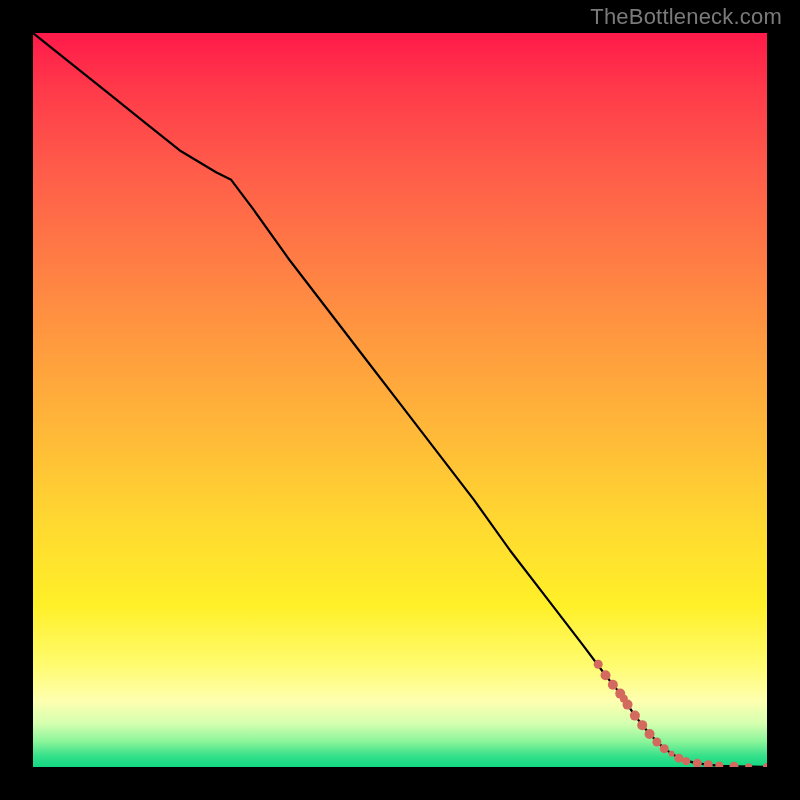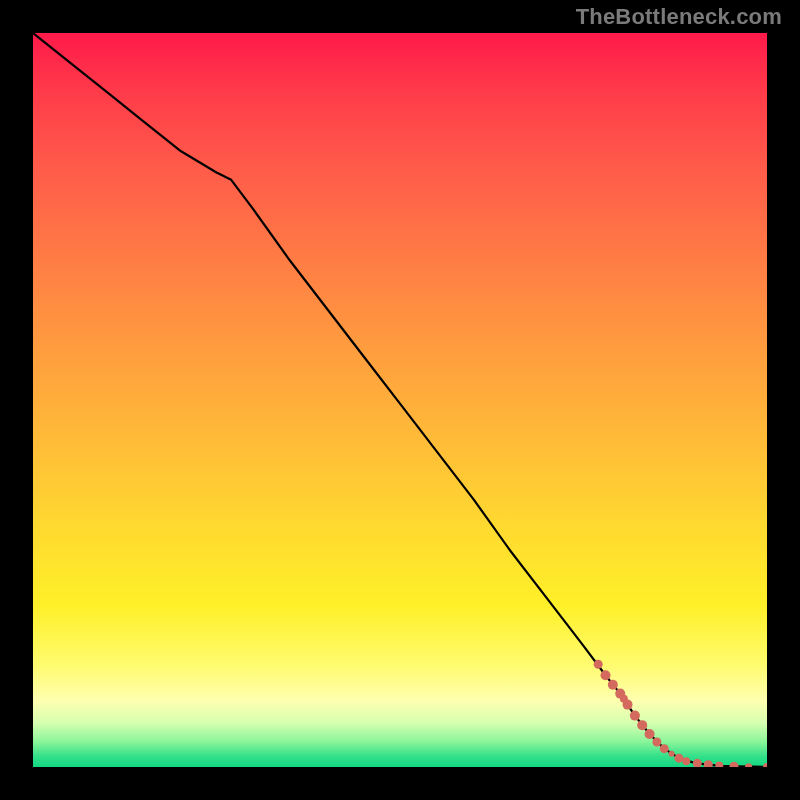--- a/index.html
+++ b/index.html
@@ -16,21 +16,21 @@
     width: 800px;
     height: 800px;
     background: #000;
   }
   .watermark {
     position: absolute;
     top: 4px;
     right: 18px;
     color: #7a7a7a;
     font-size: 22px;
-    font-weight: 700;
+    font-weight: 400;
     letter-spacing: 0.2px;
     user-select: none;
     z-index: 10;
   }
   .plot-area {
     position: absolute;
     left: 33px;
     top: 33px;
     width: 734px;
     height: 734px;

